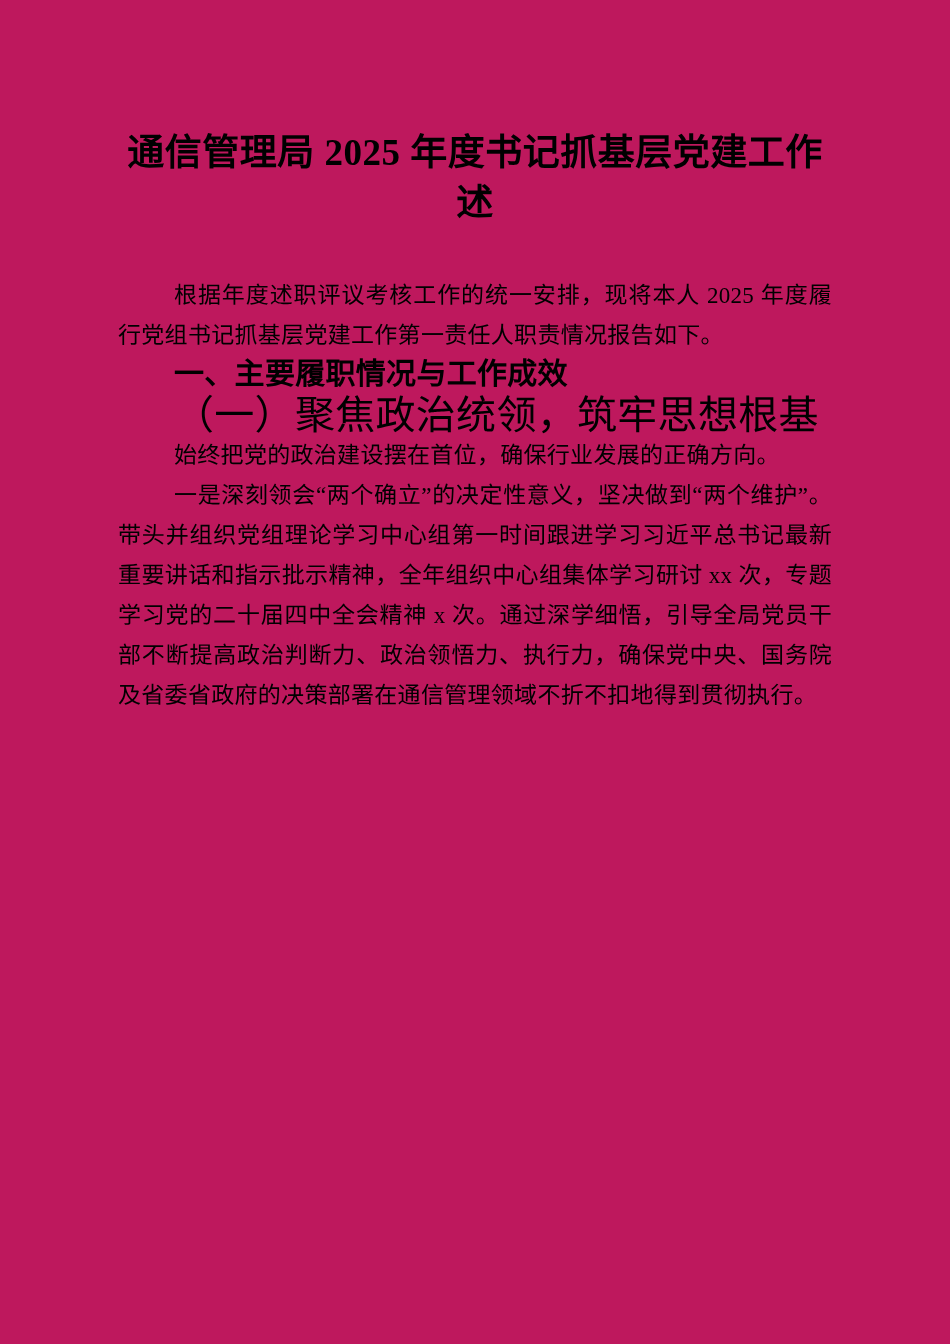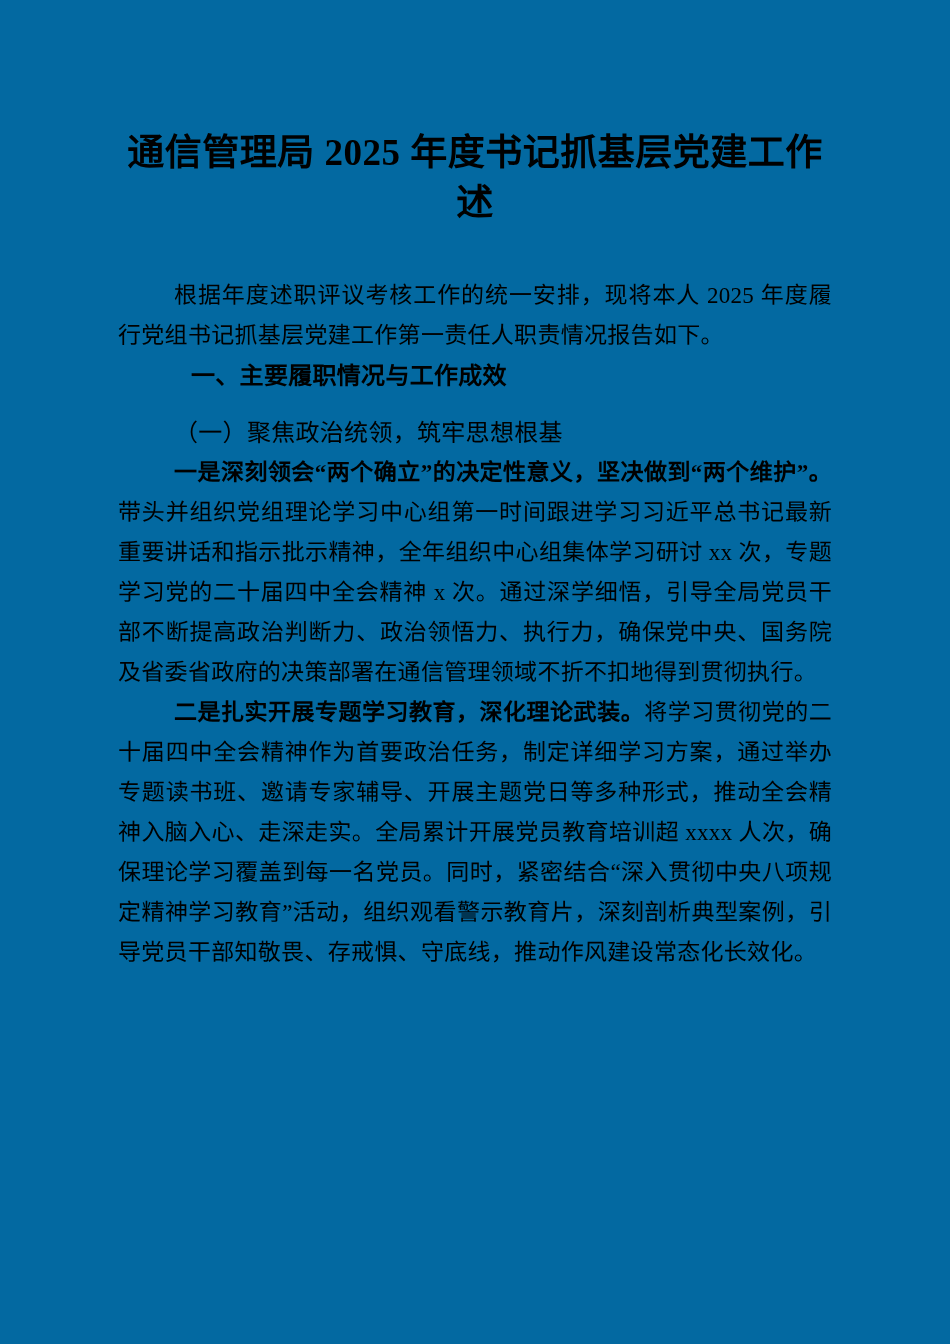--- a/index.html
+++ b/index.html
@@ -14,21 +14,21 @@
     overflow: hidden;
     font-family: "Liberation Serif", "DejaVu Serif", serif;
     color: #000000;
     -webkit-font-smoothing: antialiased;
   }
 
   .page {
     position: relative;
     width: 950px;
     height: 1344px;
-    background: #0369a1;
+    background: #be185d;
     box-sizing: border-box;
     padding: 128px 118px 60px 118px;
   }
 
   .doc-title {
     font-family: "Liberation Serif", "DejaVu Serif", serif;
     font-weight: 700;
     font-size: 37px;
     line-height: 50px;
     text-align: center;
@@ -49,39 +49,39 @@
     text-align: justify;
     text-justify: inter-ideograph;
     text-indent: 56px;
     margin: 0;
     padding: 0;
     letter-spacing: 0.3px;
     color: #000;
   }
 
   .para.lead-bold > .bold-lead {
-    font-weight: 700;
+    font-weight: 400;
   }
 
   .heading-1 {
-    font-family: Liberation Sans, sans-serif;
+    font-family: Liberation Mono, monospace;
     font-weight: 700;
-    font-size: 24px;
+    font-size: 30px;
     line-height: 40px;
     text-indent: 56px;
-    margin: 17px;
+    margin: 0;
     padding: 0;
     letter-spacing: 0.3px;
     color: #000;
   }
 
   .heading-2 {
     font-family: "Liberation Serif", "DejaVu Serif", serif;
     font-weight: 400;
-    font-size: 24px;
+    font-size: 40px;
     line-height: 40px;
     text-indent: 56px;
     margin: 0;
     padding: 0;
     letter-spacing: 0.3px;
     color: #000;
   }
 
   .block + .block { margin-top: 0; }
 </style>
@@ -95,18 +95,18 @@
   </h1>
 
   <div class="title-spacer"></div>
 
   <p class="para block">根据年度述职评议考核工作的统一安排，现将本人 2025 年度履行党组书记抓基层党建工作第一责任人职责情况报告如下。</p>
 
   <p class="heading-1 block">一、主要履职情况与工作成效</p>
 
   <p class="heading-2 block">（一）聚焦政治统领，筑牢思想根基</p>
 
+  <p class="para block">始终把党的政治建设摆在首位，确保行业发展的正确方向。</p>
 
   <p class="para block lead-bold"><span class="bold-lead">一是深刻领会“两个确立”的决定性意义，坚决做到“两个维护”。</span><span>带头并组织党组理论学习中心组第一时间跟进学习习近平总书记最新重要讲话和指示批示精神，全年组织中心组集体学习研讨 xx 次，专题学习党的二十届四中全会精神 x 次。通过深学细悟，引导全局党员干部不断提高政治判断力、政治领悟力、执行力，确保党中央、国务院及省委省政府的决策部署在通信管理领域不折不扣地得到贯彻执行。</span></p>
 
-  <p class="para block lead-bold"><span class="bold-lead">二是扎实开展专题学习教育，深化理论武装。</span><span>将学习贯彻党的二十届四中全会精神作为首要政治任务，制定详细学习方案，通过举办专题读书班、邀请专家辅导、开展主题党日等多种形式，推动全会精神入脑入心、走深走实。全局累计开展党员教育培训超 xxxx 人次，确保理论学习覆盖到每一名党员。同时，紧密结合“深入贯彻中央八项规定精神学习教育”活动，组织观看警示教育片，深刻剖析典型案例，引导党员干部知敬畏、存戒惧、守底线，推动作风建设常态化长效化。</span></p>
 
 </div>
 
 </body></html>

